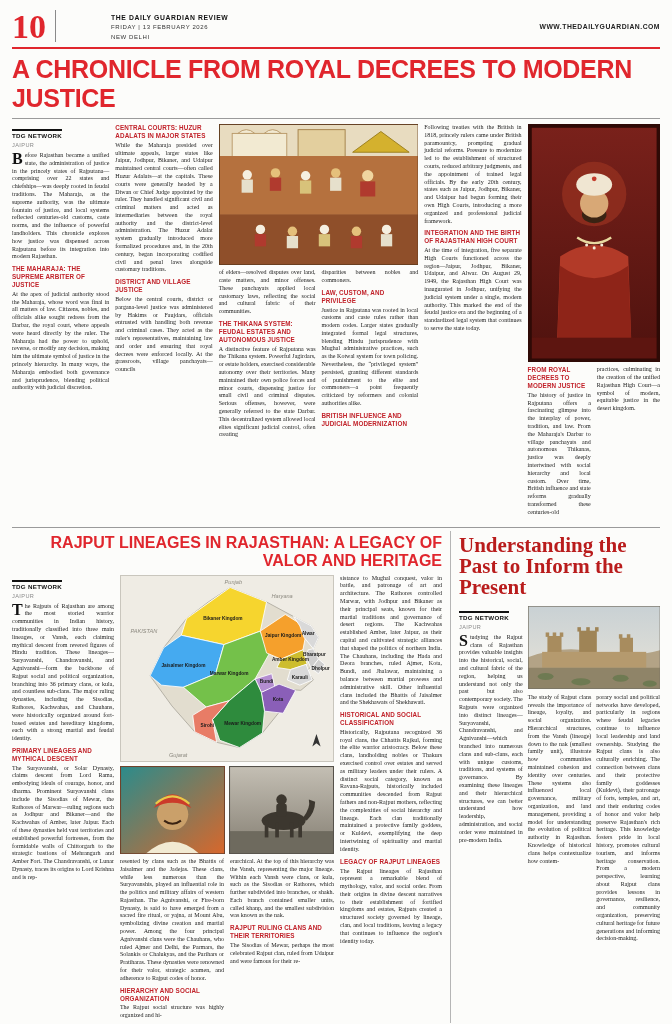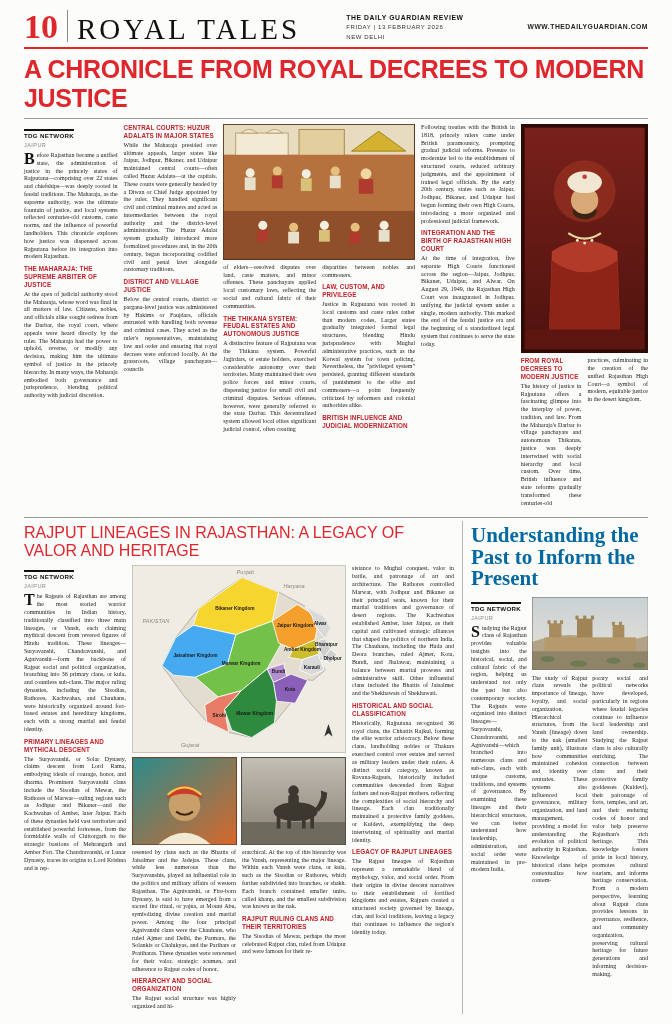--- a/index.html
+++ b/index.html
@@ -1,19 +1,19 @@
 <!DOCTYPE html>
 <html><head>
 <meta charset="utf-8">
 <style>
   * { box-sizing: border-box; }
   html,body { margin:0; padding:0; background:#6b6b6b; }
   .page {
     width:672px; height:1024px; margin:0 auto; background:#fcfcfa;
-    padding:6px 24px; overflow:hidden; position:relative;
+    padding:6px 12px; overflow:hidden; position:relative;
     font-family:"Liberation Serif", serif; color:#1b1b1b;
   }
   
   .masthead { display:flex; align-items:flex-end; border-bottom:2px solid #e0262d; padding:4px 0 5px; }
   .page-num { font-family:"Liberation Serif",serif; font-weight:bold; font-size:34px; line-height:.85; color:#e0262d; }
   .m-vrule { width:1px; height:32px; background:#8a8a8a; margin:0 9px; }
   .m-title { font-family:"Liberation Serif",serif; font-size:29px; line-height:.9; letter-spacing:3px; color:#111; }
   .m-info { margin-left:46px; font-family:"Liberation Sans",sans-serif; font-size:6px; letter-spacing:.6px; line-height:1.55; color:#333; }
   .m-info .pub { font-weight:bold; font-size:6.8px; color:#111; }
   .m-site { margin-left:auto; font-family:"Liberation Sans",sans-serif; font-weight:bold; font-size:6.8px; letter-spacing:.5px; color:#222; align-self:center; text-decoration:none; }
@@ -33,48 +33,47 @@
   .byline .city { font-size:5.6px; color:#8a8a8a; letter-spacing:.4px; }
   figure { margin:0; }
   figure svg { display:block; width:100%; height:auto; }
   .twocol { display:flex; gap:6px; }
   .twocol > div { flex:1; min-width:0; }
   .mid .twocol { margin-top:4px; }
   .last figure { margin-bottom:4px; }
   
   .bottom { display:flex; gap:8px; border-top:1px solid #9a9a9a; margin-top:7px; padding-top:3px; }
   .article2 { width:430px; flex:none; }
-  .a2-head { font-family:"Liberation Sans",sans-serif; font-weight:normal; font-size:16px; color:#e0262d; text-align:left; margin:3px 0 5px; }
+  .a2-head { font-family:"Liberation Sans",sans-serif; font-weight:bold; font-size:16px; color:#e0262d; text-align:right; margin:3px 0 5px; }
   .a2-body { display:flex; gap:6px; }
   .a2-mid { flex:2.1; min-width:0; }
   .a2-side { flex:1; min-width:0; }
   .map-fig { border:1px solid #c9c6bd; background:#efece4; }
   .photos { display:flex; gap:4px; margin:4px 0; }
   .photos figure { flex:1; min-width:0; }
   
   .article3 { flex:1; min-width:0; border-left:1px solid #b5b5b5; padding-left:8px; }
-  .a3-head { font-family:"Liberation Serif",serif; font-weight:bold; font-size:21px; line-height:1.02; color:#0369a1; margin:4px 0 7px; }
+  .a3-head { font-family:"Liberation Serif",serif; font-weight:bold; font-size:21px; line-height:1.02; color:#b91c1c; margin:4px 0 7px; }
   .a3-grid { display:grid; grid-template-columns:1fr 1fr 1fr; gap:5px; }
   .a3-col1 { grid-row:1 / 3; min-width:0; }
   .a3-fig  { grid-column:2 / 4; }
   .a3-colA { grid-column:2; min-width:0; }
   .a3-colB { grid-column:3; min-width:0; }
   
   .kingdom-label { font-family:"Liberation Sans",sans-serif; font-size:4.6px; font-weight:bold; fill:#1a1a1a; }
   .neighbor-label { font-family:"Liberation Sans",sans-serif; font-size:5.4px; font-style:italic; fill:#8d8a80; }
 </style>
 </head>
 <body>
 
 <div class="page">
 
   <header class="masthead">
     <div class="page-num">10</div>
     <div class="m-vrule"></div>
-    <div class="m-title">ROYAL TALES</div>
     <div class="m-info">
       <div class="pub">THE DAILY GUARDIAN REVIEW</div>
       <div>FRIDAY | 13 FEBRUARY 2026</div>
       <div>NEW DELHI</div>
     </div>
     <a class="m-site" href="#">WWW.THEDAILYGUARDIAN.COM</a>
   </header>
 
   <section>
     <h1 class="a1-head">A CHRONICLE FROM ROYAL DECREES TO MODERN JUSTICE</h1>

